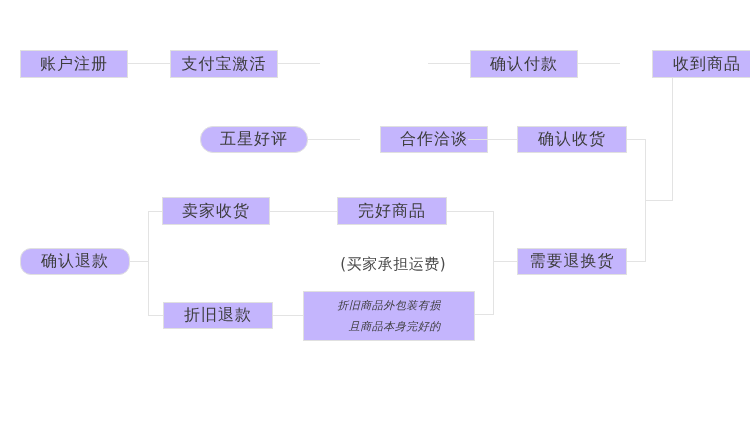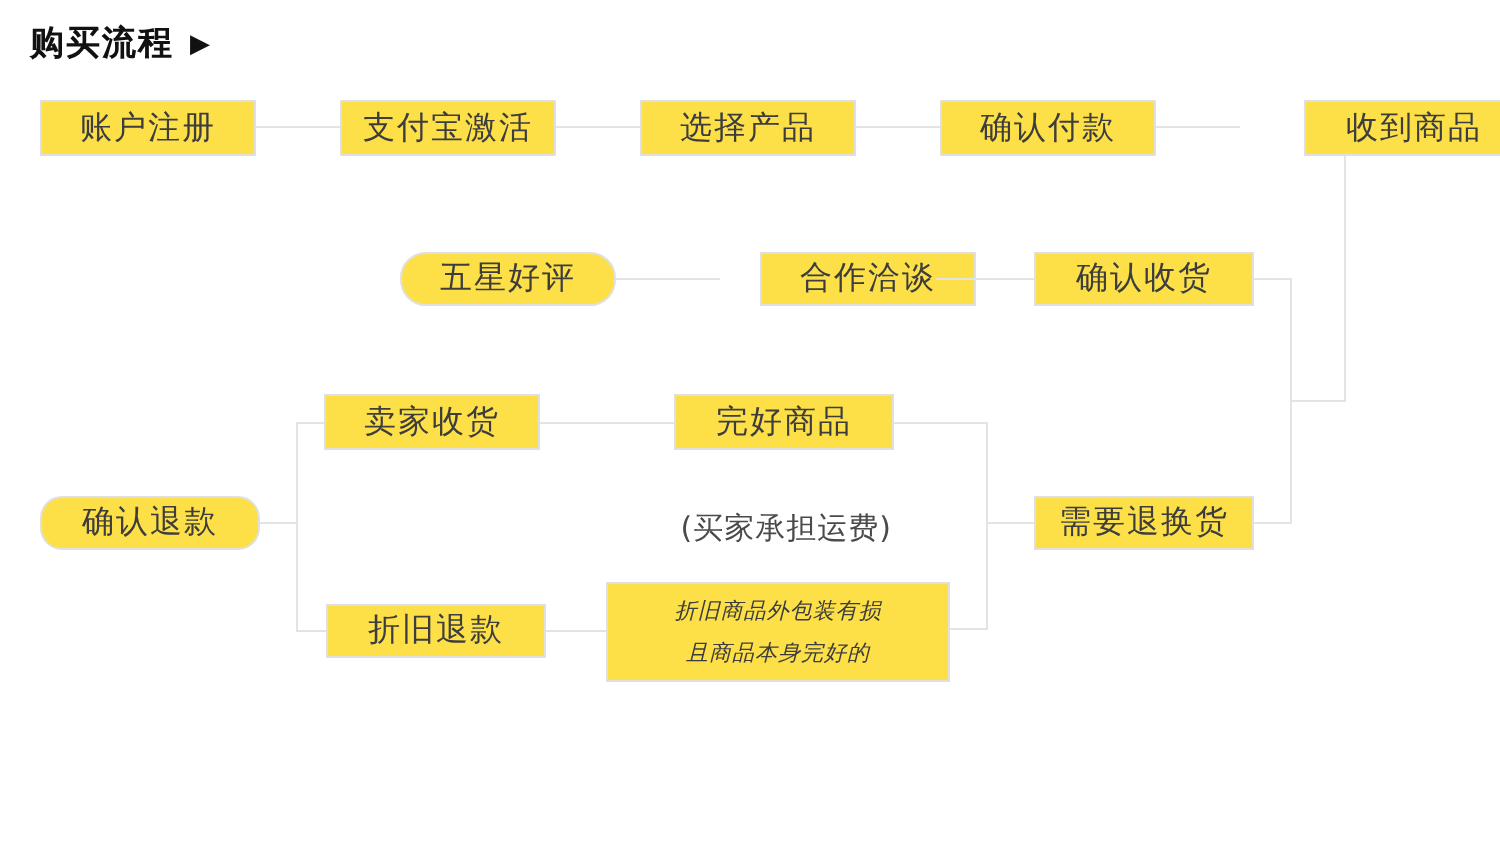--- a/index.html
+++ b/index.html
@@ -6,23 +6,23 @@
   .canvas{
     position:relative;width:750px;height:433px;background:#ffffff;overflow:hidden;
     font-family:"DejaVu Sans","Liberation Sans",sans-serif;
   }
   .title{
     position:absolute;left:15px;top:10px;display:flex;align-items:center;gap:8px;
     font-size:17px;font-weight:bold;color:#111111;letter-spacing:1px;
   }
   .title .tri{font-size:13px;font-weight:normal;transform:translateY(1px);}
   .node{
-    position:absolute;box-sizing:border-box;border:1px solid #e0e0e0;background:#fde047;
+    position:absolute;box-sizing:border-box;border:1px solid #e0e0e0;background:#c4b5fd;
     display:flex;align-items:center;justify-content:center;
-    font-size:16px;color:#3d3d3d;letter-spacing:1px;text-align:center;
+    font-size:16px;color:#3d3d3d;letter-spacing:1px;text-align:right;
   }
   .node .nlabel{display:block;}
   .prewrap{white-space:pre-line;font-size:11px;line-height:21px;letter-spacing:0.5px;font-style:italic;}
   .note{
     position:absolute;font-size:15px;color:#4a4a4a;text-align:right;letter-spacing:0.5px;
   }
   .ln{position:absolute;background:#e3e3e3;}
   .h{height:1px;}
   .v{width:1px;}
 
@@ -64,33 +64,26 @@
   .v1{left:672px;top:78px;height:123px;}
   .v2{left:645px;top:139px;height:123px;}
   .v3{left:148px;top:211px;height:105px;}
   .v4{left:493px;top:211px;height:104px;}
 </style>
 </head>
 <body>
 
 <div class="canvas">
 
-  <div class="title">
-    <span>购买流程</span>
-    <span class="tri">▶</span>
-  </div>
 
   <div class="node b0">
     <span class="nlabel">账户注册</span>
   </div>
   <div class="node b1">
     <span class="nlabel">支付宝激活</span>
-  </div>
-  <div class="node b2">
-    <span class="nlabel">选择产品</span>
   </div>
   <div class="node b3">
     <span class="nlabel">确认付款</span>
   </div>
   <div class="node b4">
     <span class="nlabel">收到商品</span>
   </div>
   <div class="node b5">
     <span class="nlabel">五星好评</span>
   </div>

